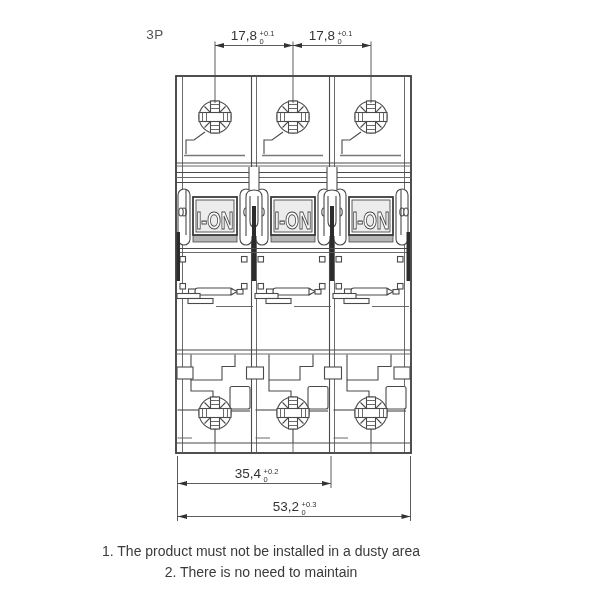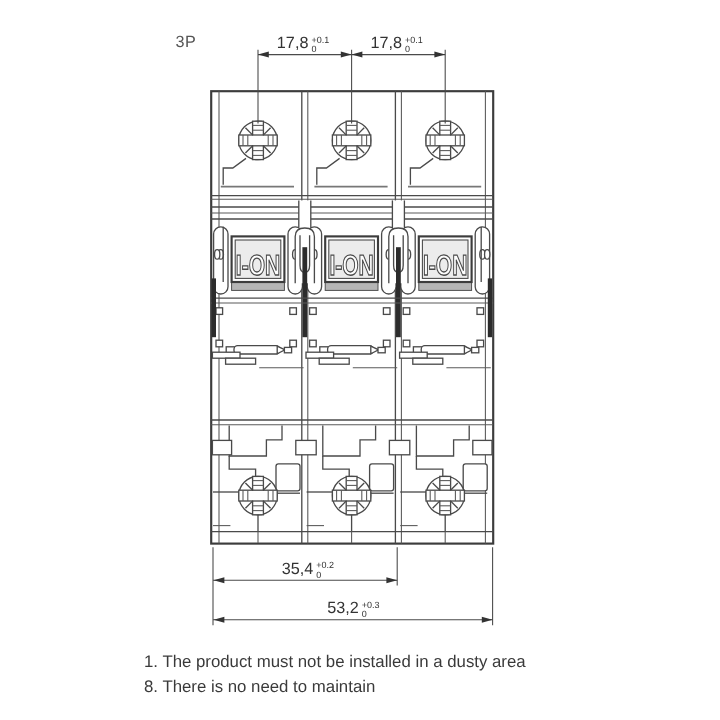--- a/index.html
+++ b/index.html
@@ -12,21 +12,21 @@
   .ln2 {stroke:#3c3c3c;stroke-width:1.8;fill:none;}
   .wh  {fill:#ffffff;}
   .rod {fill:#2c2c2c;stroke:none;}
   .dim {stroke:#4a4a4a;stroke-width:0.9;fill:none;}
   .arr {fill:#333333;stroke:none;}
   .dimtxt{font-family:"Liberation Sans",sans-serif;font-size:13.5px;fill:#333333;}
   .toltxt{font-family:"Liberation Sans",sans-serif;font-size:7.5px;fill:#333333;}
   .cfgtxt{font-family:"Liberation Sans",sans-serif;font-size:13.5px;fill:#555555;letter-spacing:.5px;}
   .hndtxt{font-family:"Liberation Sans",sans-serif;font-size:24px;font-weight:bold;
           fill:#fdfdfd;stroke:#4a4a4a;stroke-width:1.1px;}
-  .notes{position:absolute;left:120px;top:541px;color:#3a3a3a;font-size:14px;line-height:21px;}
+  .notes{position:absolute;left:102px;top:541px;color:#3a3a3a;font-size:14px;line-height:21px;text-align:center;}
 </style>
 </head>
 <body>
 
 <div class="canvas">
 
 <svg width="600" height="600" viewBox="0 0 600 600">
 
   <defs>
 
@@ -200,16 +200,16 @@
     <text class="dimtxt" x="299" y="511" text-anchor="end">53,2</text>
     <text class="toltxt" x="301.5" y="506.5">+0.3</text>
     <text class="toltxt" x="301.5" y="514.5">0</text>
   </g>
 
   <text class="cfgtxt" x="155" y="39" text-anchor="middle">3P</text>
 </svg>
 
 <div class="notes">
   <div>1. The product must not be installed in a dusty area</div>
-  <div>8. There is no need to maintain</div>
+  <div>2. There is no need to maintain</div>
 </div>
 
 </div>
 
 </body></html>

